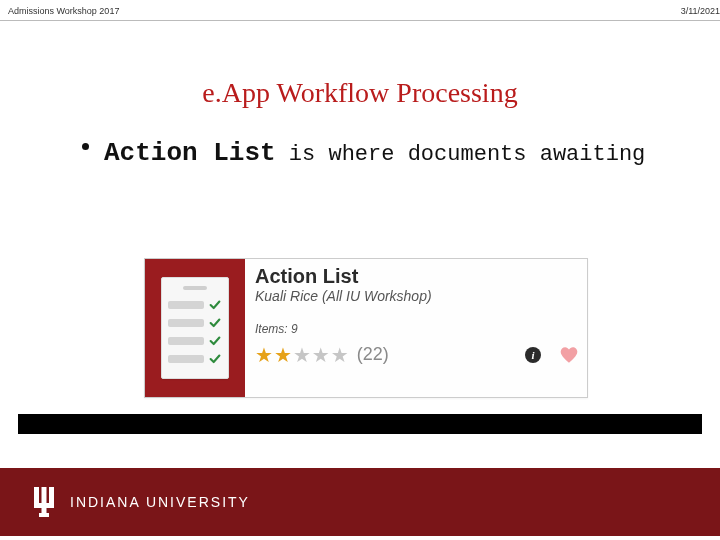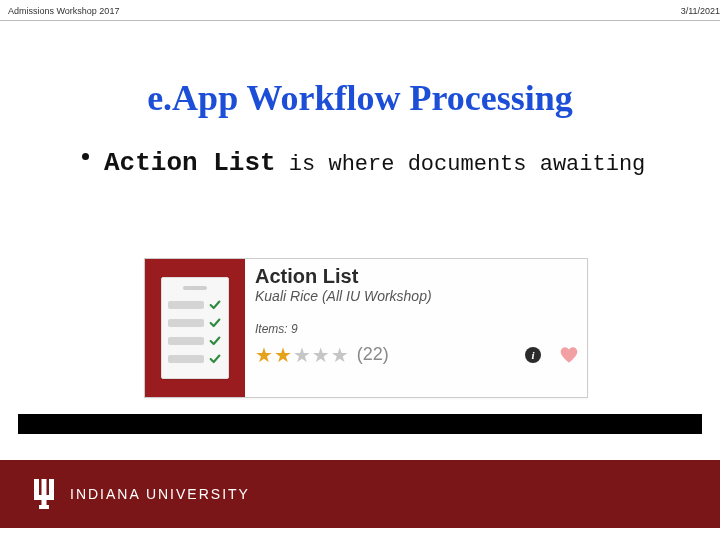--- a/index.html
+++ b/index.html
@@ -2,21 +2,21 @@
 <html><head>
 <meta charset="utf-8">
 <style>
   * { box-sizing: border-box; margin: 0; padding: 0; }
   html, body { width: 720px; height: 540px; font-family: Arial, Helvetica, sans-serif; background: #fff; }
   .slide { width: 720px; height: 540px; position: relative; background: #fff; overflow: hidden; }
 
   .topbar { display: flex; justify-content: space-between; padding: 6px 0 4px 8px; font-size: 9px; color: #333; }
   .top-rule { height: 1px; background: #bbb; margin: 0; }
 
-  .title { color: #1d4ed8; font-size: 36px; font-weight: 700; text-align: center; margin-top: 56px; font-family: Georgia, 'Times New Roman', serif; }
+  .title { color: #b91c1c; font-size: 28px; font-weight: 400; text-align: center; margin-top: 56px; font-family: Georgia, 'Times New Roman', serif; }
 
   .bullets { margin: 28px 60px 0 82px; }
   .bullet { position: relative; padding-left: 22px; }
   .dot { position: absolute; left: 0; top: 6px; width: 7px; height: 7px; background: #111; border-radius: 50%; }
   .btext { font-size: 22px; color: #111; line-height: 1.25; font-family: Liberation Mono, monospace; }
   .btext .bold { font-weight: 700; font-size: 26px; }
 
   .card {
     position: absolute; left: 144px; top: 258px; width: 444px; height: 140px;
     border: 1px solid #ccc; background: #fefefe;
@@ -51,21 +51,21 @@
   .info-icon {
     width: 16px; height: 16px; border-radius: 50%; background: #2b2b2b; color: #fff;
     font-size: 11px; font-weight: 700; display: inline-flex; align-items: center; justify-content: center;
     margin-left: auto; margin-right: 10px;
     font-family: Georgia, serif; font-style: italic;
   }
   .heart { width: 20px; height: 18px; }
   .heart svg path { fill: #f2a0a4; }
 
   .blackbar { position: absolute; left: 18px; right: 18px; top: 414px; height: 20px; background: #000; }
-  .footer { position: absolute; left: 0; right: 0; bottom: 12px; height: 68px; background: #7a1518; display: flex; align-items: center; padding-left: 30px; gap: 12px; }
+  .footer { position: absolute; left: 0; right: 0; bottom: 4px; height: 68px; background: #7a1518; display: flex; align-items: center; padding-left: 30px; gap: 12px; }
   .iu-logo { width: 28px; height: 34px; }
   .iu-logo svg rect.v { fill: #fff; }
   .iu-name { color: #fff; letter-spacing: 2px; font-size: 14px; font-weight: 400; }
 </style>
 </head>
 <body>
 
 <div class="slide">
 
   <div class="topbar">

